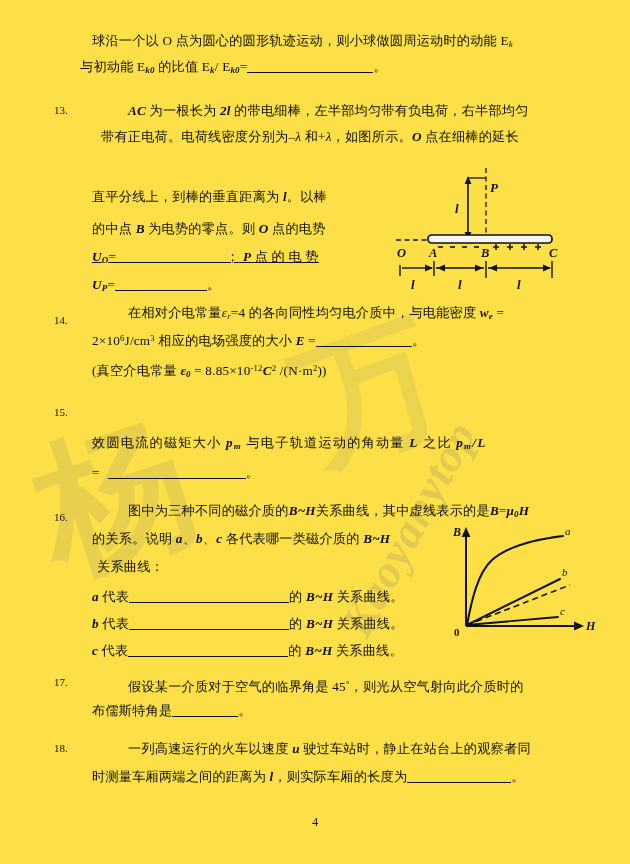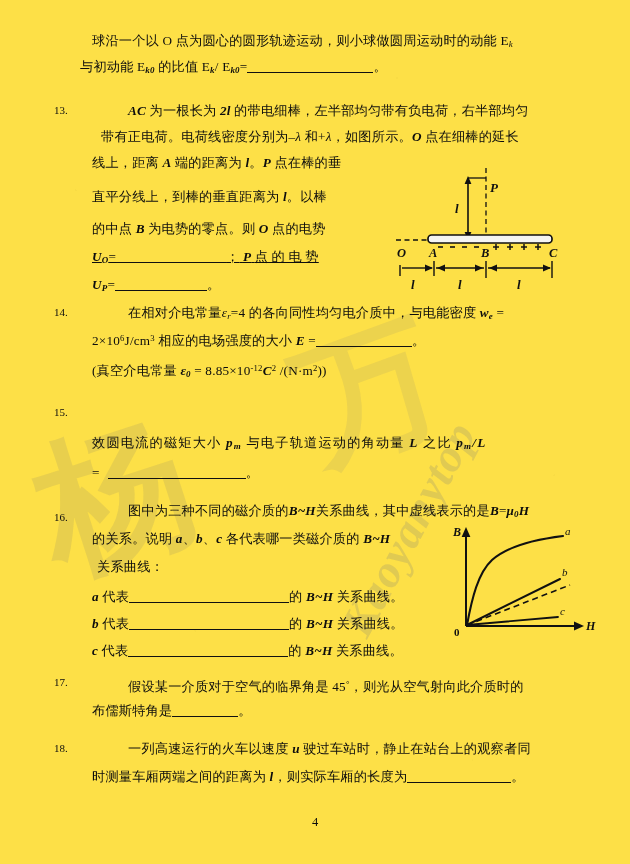--- a/index.html
+++ b/index.html
@@ -144,23 +144,20 @@
     <div class="qline cjk" style="left:80px; top:60px;">
       <span>与初动能 E</span><span class="bi"><sub>k0</sub></span><span> 的比值 E</span><span class="bi"><sub>k</sub></span><span>/ E</span><span class="bi"><sub>k0</sub></span><span>=</span><span class="blank" style="width:126px;"></span><span>。</span>
     </div>
 
     <div class="qnum" style="left:54px; top:104px;">13.</div>
     <div class="qline cjk" style="left:128px; top:104px;">
       <span class="bi">AC</span> 为一根长为 <span class="bi">2l</span> 的带电细棒，左半部均匀带有负电荷，右半部均匀
     </div>
     <div class="qline cjk" style="left:92px; top:130px;margin-left:9px;">
       带有正电荷。电荷线密度分别为–<span class="it">λ</span> 和+<span class="it">λ</span>，如图所示。<span class="bi">O</span> 点在细棒的延长
-    </div>
-    <div class="qline cjk" style="left:92px; top:156px;">
-      线上，距离 <span class="bi">A</span> 端的距离为 <span class="bi">l</span>。<span class="bi">P</span> 点在棒的垂
     </div>
     <div class="qline cjk" style="left:92px; top:190px;">
       直平分线上，到棒的垂直距离为 <span class="bi">l</span>。以棒
     </div>
     <div class="qline cjk" style="left:92px; top:222px;">
       的中点 <span class="bi">B</span> 为电势的零点。则 <span class="bi">O</span> 点的电势
     </div>
     <div class="qline cjk" style="left:92px; top:250px;text-decoration:underline;">
       <span class="bi">U<sub>O</sub></span>=<span class="blank" style="width:110px;"></span><span>；</span> <span class="bi">P</span> <span>点 的 电 势</span>
     </div>
@@ -232,21 +229,21 @@
           <polygon points="87,100 79,96.6 79,103.4"></polygon>
           <polygon points="93,100 101,96.6 101,103.4"></polygon>
           <polygon points="155,100 147,96.6 147,103.4"></polygon>
         </g>
         <text x="15" y="121" font-family="Liberation Serif, serif" font-size="13" font-style="italic" font-weight="bold" fill="#111">l</text>
         <text x="62" y="121" font-family="Liberation Serif, serif" font-size="13" font-style="italic" font-weight="bold" fill="#111">l</text>
         <text x="121" y="121" font-family="Liberation Serif, serif" font-size="13" font-style="italic" font-weight="bold" fill="#111">l</text>
       </svg>
     </div>
 
-    <div class="qnum" style="left:54px; top:306px;">14.</div>
+    <div class="qnum" style="left:54px; top:314px;">14.</div>
     <div class="qline cjk" style="left:128px; top:306px;">
       在相对介电常量<span class="it">ε<sub>r</sub></span>=4 的各向同性均匀电介质中，与电能密度 <span class="bi">w<sub>e</sub></span> =
     </div>
     <div class="qline cjk" style="left:92px; top:334px;">
       2×10<sup>6</sup>J/cm<sup>3</sup> 相应的电场强度的大小 <span class="bi">E</span> =<span class="blank" style="width:96px;"></span>。
     </div>
     <div class="qline cjk" style="left:92px; top:364px;">
       (真空介电常量 <span class="bi">ε<sub>0</sub></span> = 8.85×10<sup>-12</sup><span class="bi">C</span><sup>2</sup> /(N·m<sup>2</sup>))
     </div>
 

